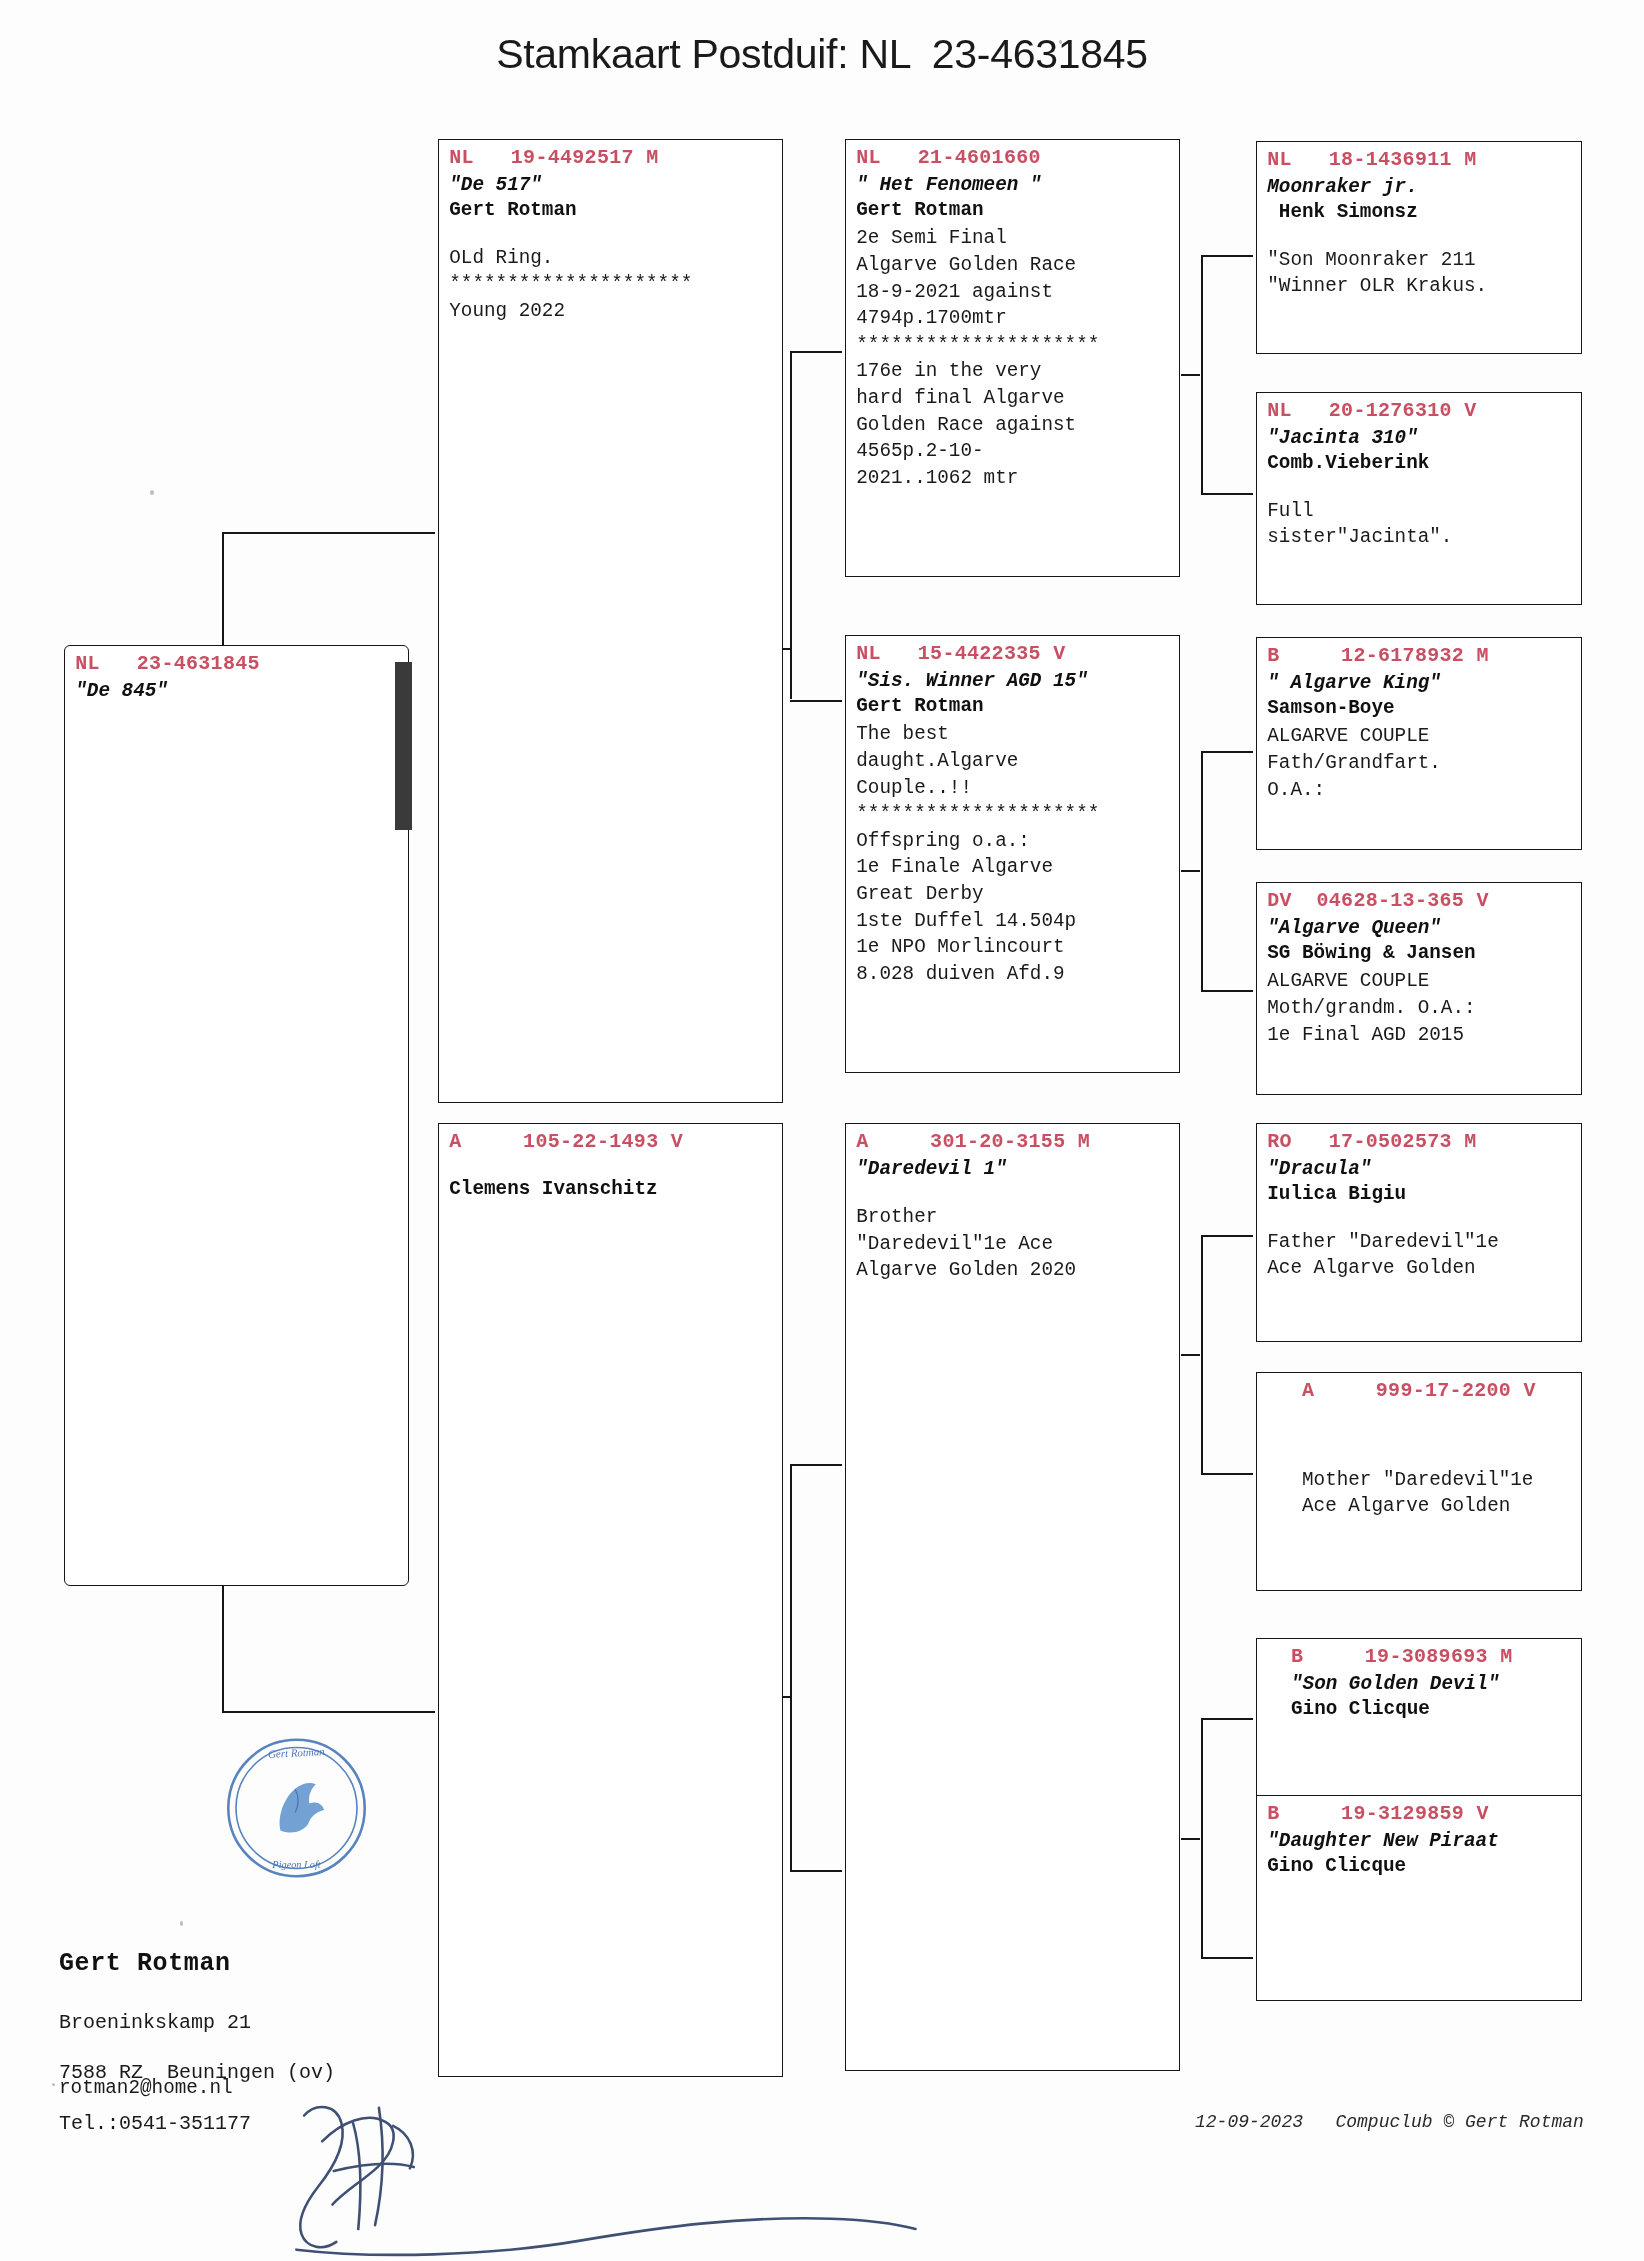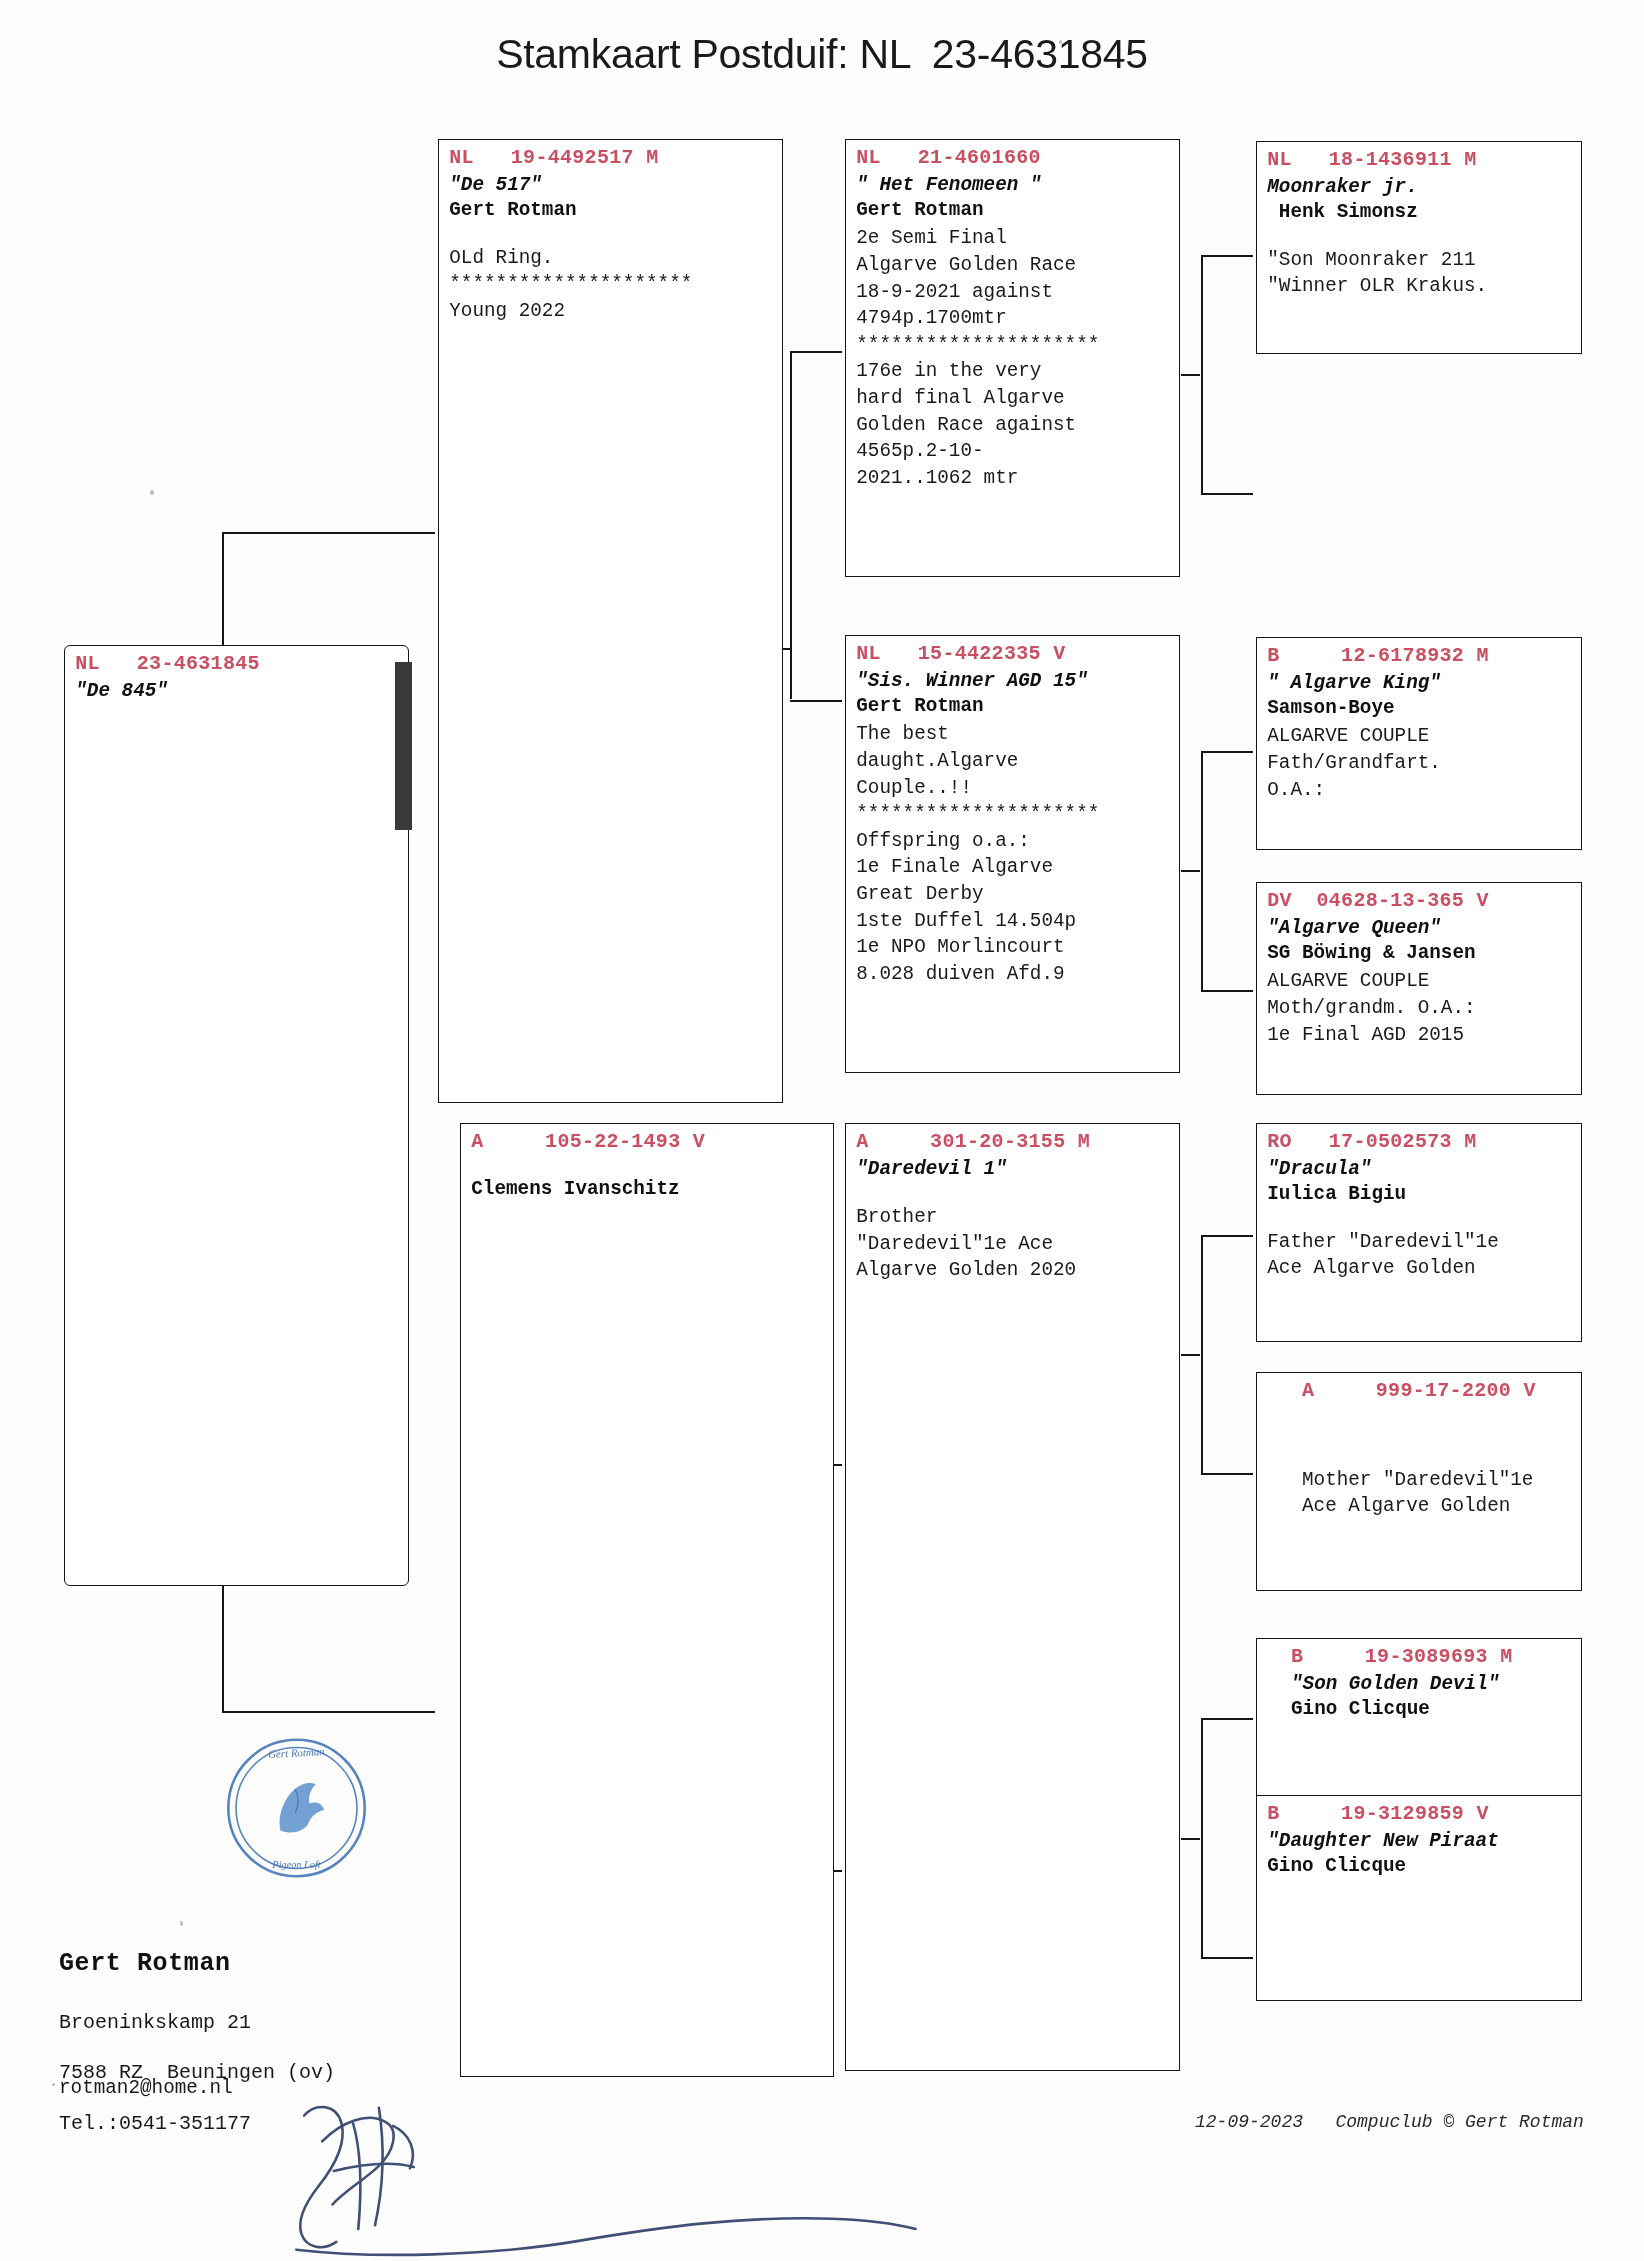--- a/index.html
+++ b/index.html
@@ -219,21 +219,21 @@
   <div class="pbox" style="left:438px; top:139px; width:345px; height:964px;">
     <div class="ringline">NL   19-4492517 M</div>
     <div class="nameline">"De 517"</div>
     <div class="ownerline">Gert Rotman</div>
     <div class="spacer"></div>
     <div class="bodytext">OLd Ring.
 *********************
 Young 2022</div>
   </div>
 
-  <div class="pbox" style="left:460px; top:1123px; width:374px; height:954px;">
+  <div class="pbox" style="left:438px; top:1123px; width:345px; height:954px;">
     <div class="ringline">A     105-22-1493 V</div>
     <div class="spacer"></div>
     <div class="ownerline">Clemens Ivanschitz</div>
   </div>
 
   <div class="pbox" style="left:845px; top:139px; width:335px; height:438px;">
     <div class="ringline">NL   21-4601660</div>
     <div class="nameline">" Het Fenomeen "</div>
     <div class="ownerline">Gert Rotman</div>
     <div class="bodytext">2e Semi Final
@@ -276,20 +276,28 @@
 
   <div class="pbox" style="left:1256px; top:141px; width:326px; height:213px;">
     <div class="ringline">NL   18-1436911 M</div>
     <div class="nameline">Moonraker jr.</div>
     <div class="ownerline"> Henk Simonsz</div>
     <div class="spacer"></div>
     <div class="bodytext">"Son Moonraker 211
 "Winner OLR Krakus.</div>
   </div>
 
+  <div class="pbox" style="left:1256px; top:392px; width:326px; height:213px;">
+    <div class="ringline">NL   20-1276310 V</div>
+    <div class="nameline">"Jacinta 310"</div>
+    <div class="ownerline">Comb.Vieberink</div>
+    <div class="spacer"></div>
+    <div class="bodytext">Full
+sister"Jacinta".</div>
+  </div>
 
   <div class="pbox" style="left:1256px; top:637px; width:326px; height:213px;">
     <div class="ringline">B     12-6178932 M</div>
     <div class="nameline">" Algarve King"</div>
     <div class="ownerline">Samson-Boye</div>
     <div class="bodytext">ALGARVE COUPLE
 Fath/Grandfart.
 O.A.:</div>
   </div>
 

